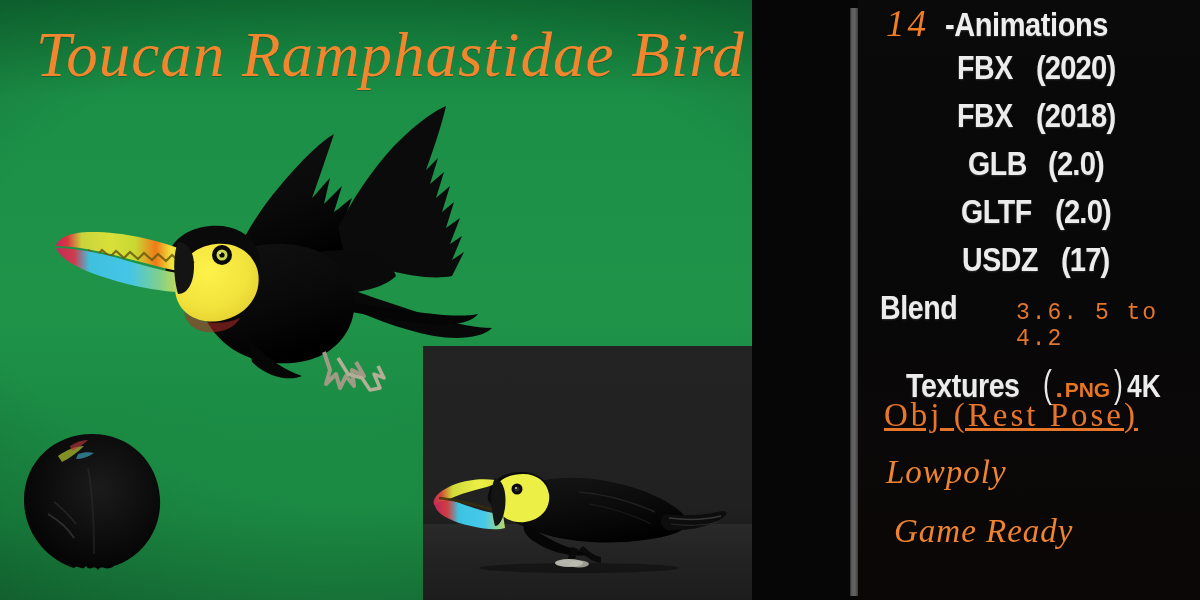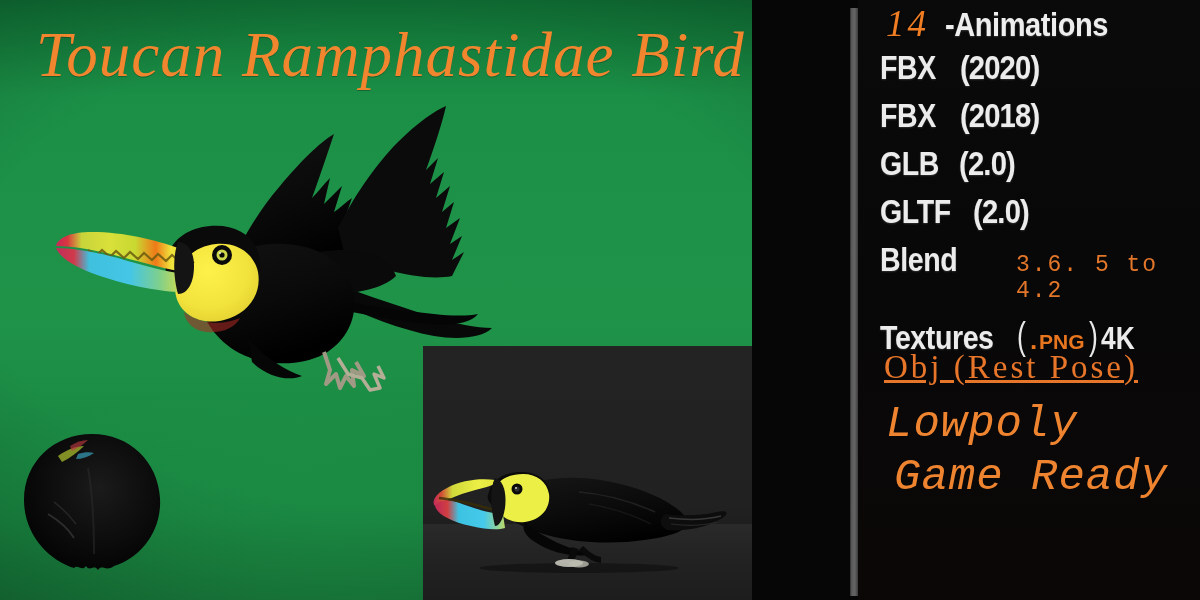--- a/index.html
+++ b/index.html
@@ -75,21 +75,21 @@
     text-shadow:0 0 3px rgba(0,0,0,.8);
   }
   .hdr-label{
     font-family:"Liberation Sans", sans-serif; font-weight:bold;
     font-size:33px; color:#eeeeee; letter-spacing:-.5px;
     transform:scaleX(.88); transform-origin:left center;
     text-shadow:0 1px 2px rgba(255,255,255,.18);
   }
 
   .spec-row{
-    display:flex; align-items:baseline; justify-content:flex-start;
+    display:flex; align-items:baseline; justify-content:center;
     height:48px; padding:0 2px 0 8px;
   }
   .spec-key{
     font-family:"Liberation Sans", sans-serif; font-weight:bold;
     font-size:34px; color:#ececec; letter-spacing:-.5px;
     transform:scaleX(.84); transform-origin:left center;
     text-shadow:0 1px 2px rgba(255,255,255,.16);
   }
   .spec-val{
     font-family:"Liberation Sans", sans-serif; font-weight:bold;
@@ -126,22 +126,22 @@
   }
 
   .unity-row{ height:44px; display:flex; align-items:center; padding-left:12px; }
   .unity-text{
     font-family:"Liberation Sans", sans-serif; font-weight:bold;
     font-size:25px; color:#e87a22; letter-spacing:0px;
   }
 
   .script-row{ height:52px; display:flex; align-items:center; padding-left:14px; }
   .script-text{
-    font-family:Liberation Mono, monospace; font-style:italic; font-weight:400;
-    font-size:44px; color:#ee8430; letter-spacing:1px;
+    font-family:Liberation Serif, serif; font-style:italic; font-weight:400;
+    font-size:33px; color:#ee8430; letter-spacing:1px;
   }
   .script-row.last{ padding-left:22px;align-items:flex-end; }
 </style>
 </head>
 <body>
 
 <div id="stage">
 
   <div id="green-panel">
 
@@ -352,20 +352,24 @@
     </div>
     <div class="spec-row">
       <span class="spec-key">GLB</span>
       <span class="spec-val">(2.0)</span>
     </div>
     <div class="spec-row">
       <span class="spec-key">GLTF</span>
       <span class="spec-val">(2.0)</span>
     </div>
     <div class="spec-row">
+      <span class="spec-key">USDZ</span>
+      <span class="spec-val">(17)</span>
+    </div>
+    <div class="spec-row">
       <span class="spec-key">Blend</span>
       <span class="spec-val mono-orange">3.6. 5 to 4.2</span>
     </div>
 
     <div class="spec-row">
       <span class="spec-key">Textures</span>
       <span class="tex-val">
         <span class="paren">(</span>
         <span class="dot">.</span>
         <span class="png">PNG</span>

